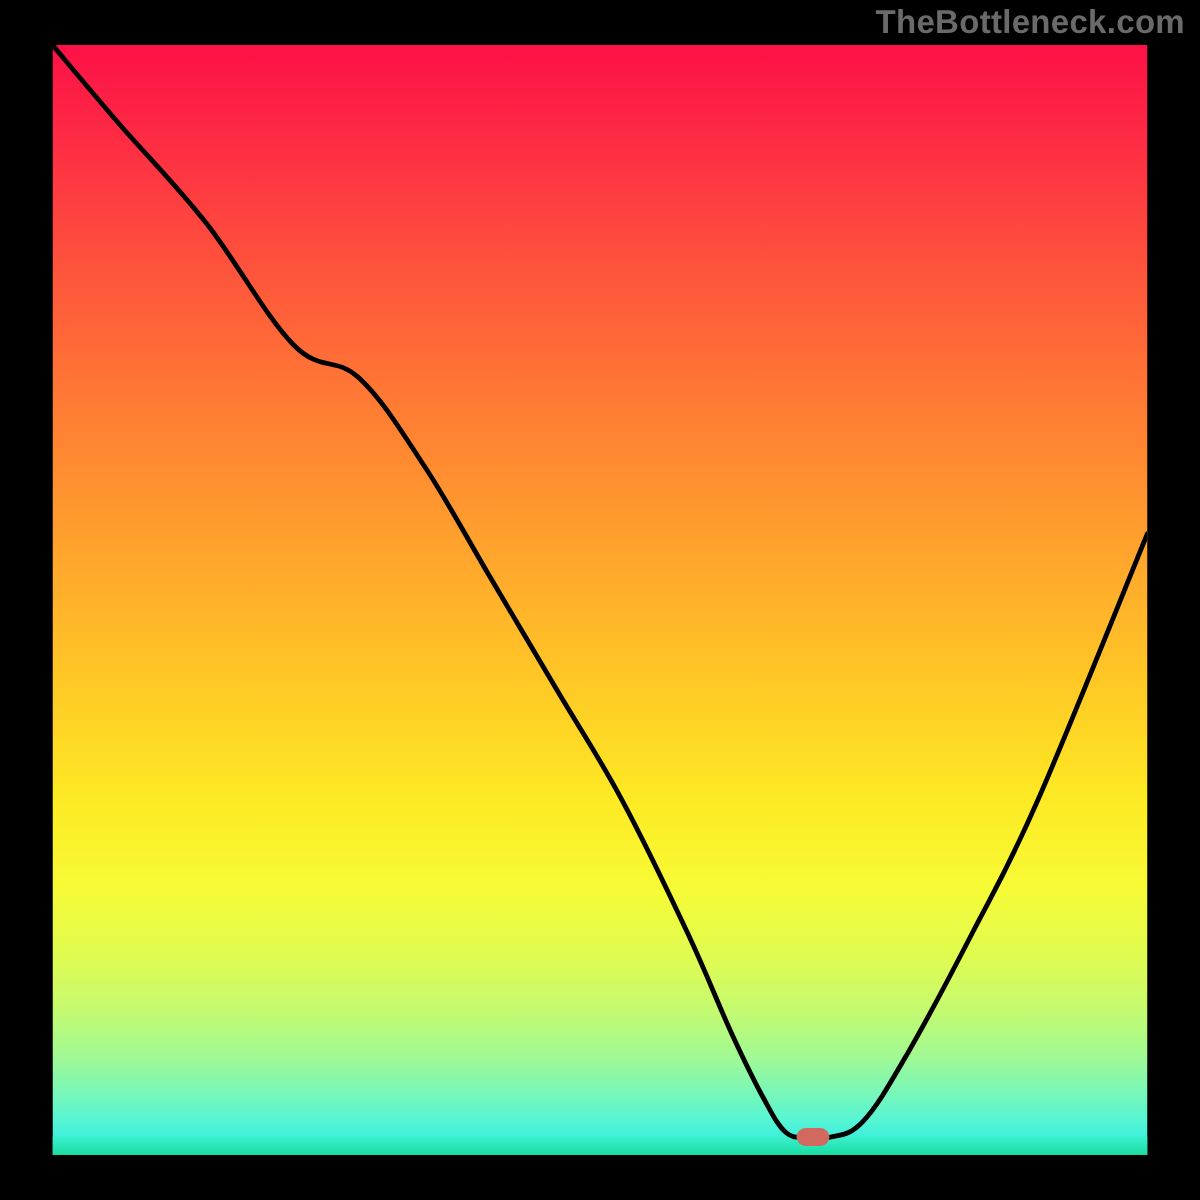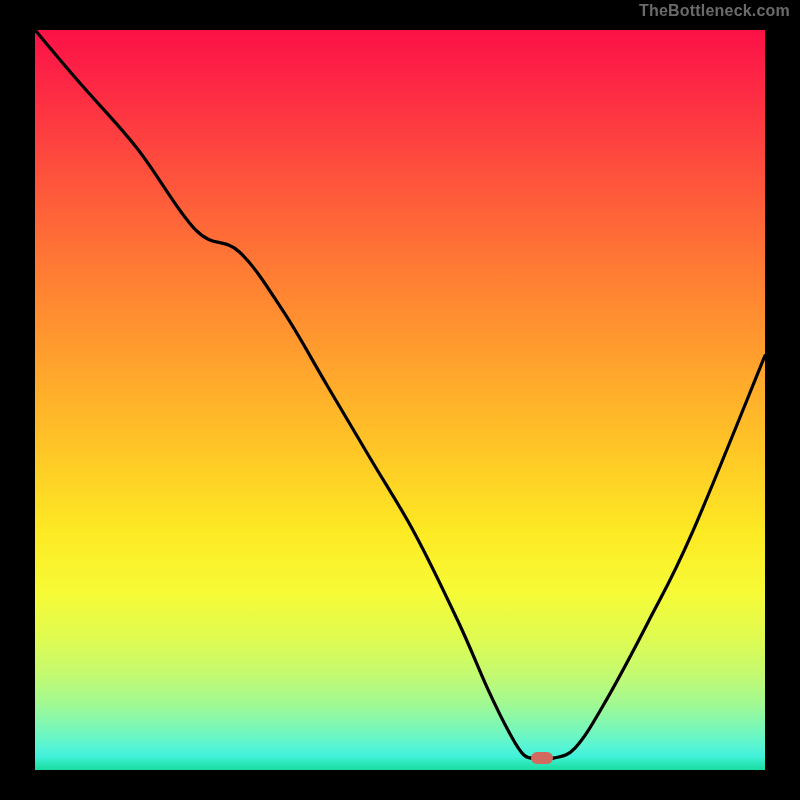--- a/index.html
+++ b/index.html
@@ -15,21 +15,21 @@
     position: relative;
     width: 800px;
     height: 800px;
     background: #000;
   }
   .watermark {
     position: absolute;
     top: 2px;
     right: 10px;
     color: #6a6a6a;
-    font-size: 16px;
+    font-size: 22px;
     font-weight: 600;
     letter-spacing: 0.2px;
     z-index: 10;
   }
   .plot-area {
     position: absolute;
     left: 35px;
     top: 30px;
     width: 730px;
     height: 740px;

